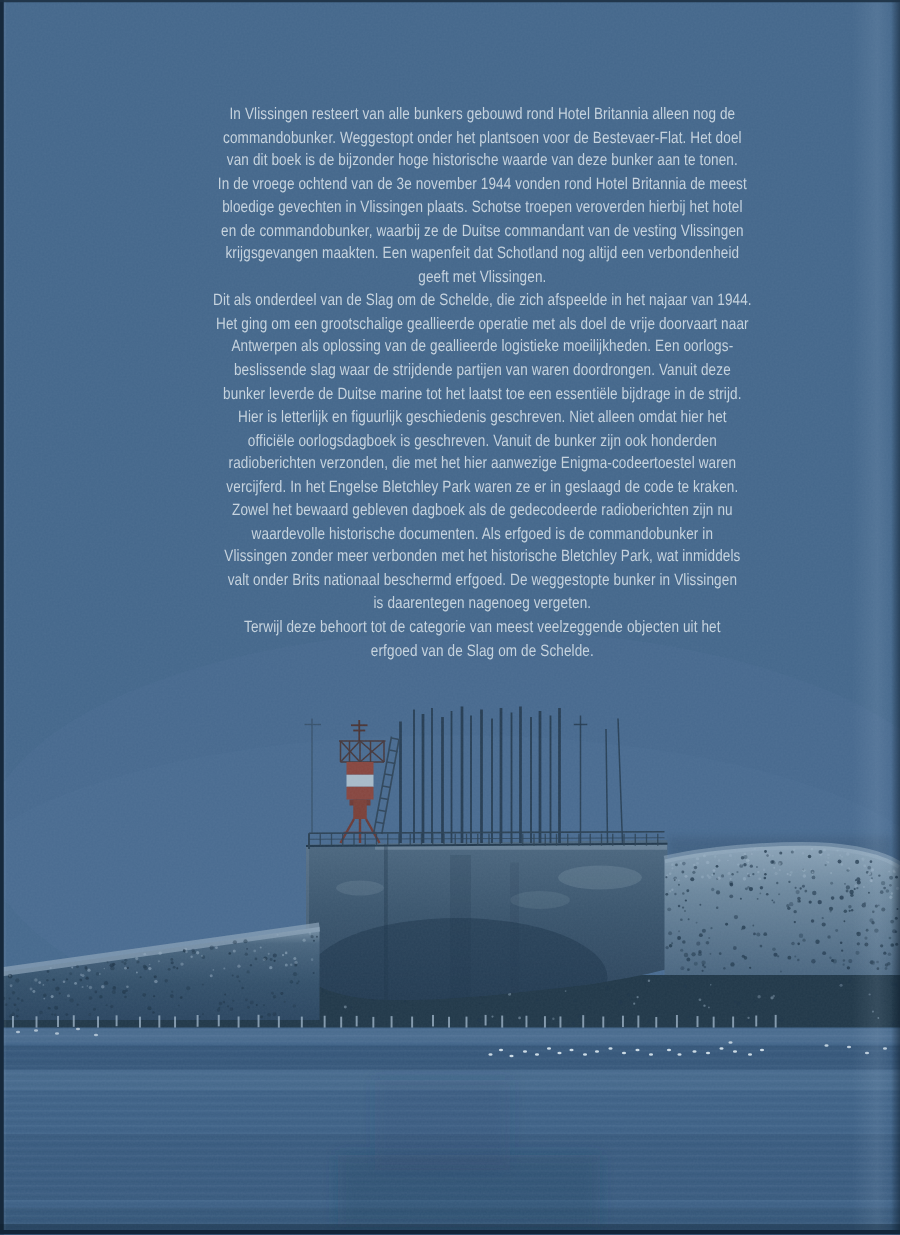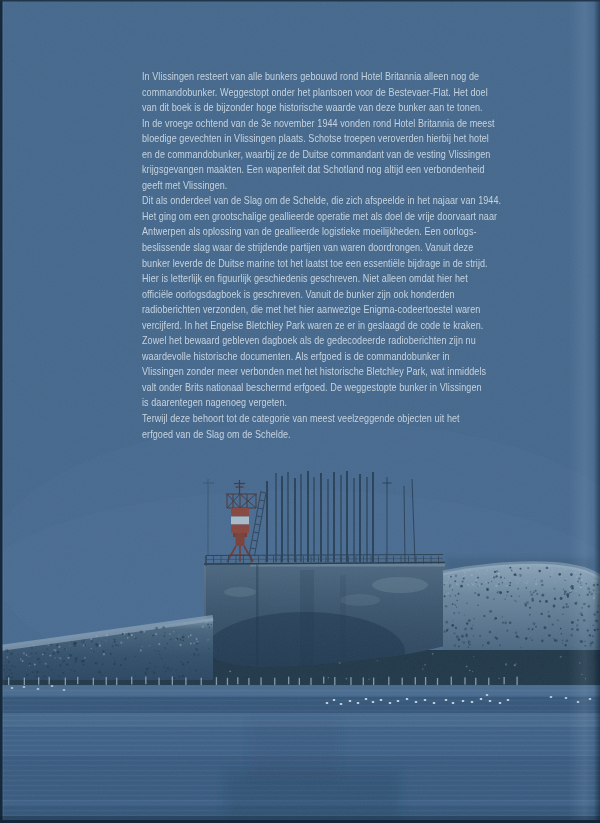--- a/index.html
+++ b/index.html
@@ -1,21 +1,21 @@
 <!DOCTYPE html>
 <html style="--bg: #44678b; --text: #c6d3de; --water: #3e6186; --shore-dark: #213849; --rail: #2b4154; --red: #87463f; --white-band: #a7bac8; --edge: #16293c;"><head>
 <meta charset="utf-8">
 <style>
   html,body{margin:0;padding:0;}
   body{
     width:600px;height:823px;overflow:hidden;position:relative;
     background:var(--bg,#44678b);
     font-family:"Liberation Sans",sans-serif;
   }
-  #cover{position:absolute;inset:0;width:488px;height:823px;}
+  #cover{position:absolute;inset:0;width:488px;height:823px;text-align:center;}
   svg{display:block;}
   .back-text{
     position:absolute;left:142px;top:69px;z-index:5;
     font-size:11px;line-height:15.55px;letter-spacing:.1px;
     color:var(--text,#c6d3de);
     white-space:pre;
     transform:scaleX(.82);transform-origin:0 0;
   }
 </style>
 </head>

